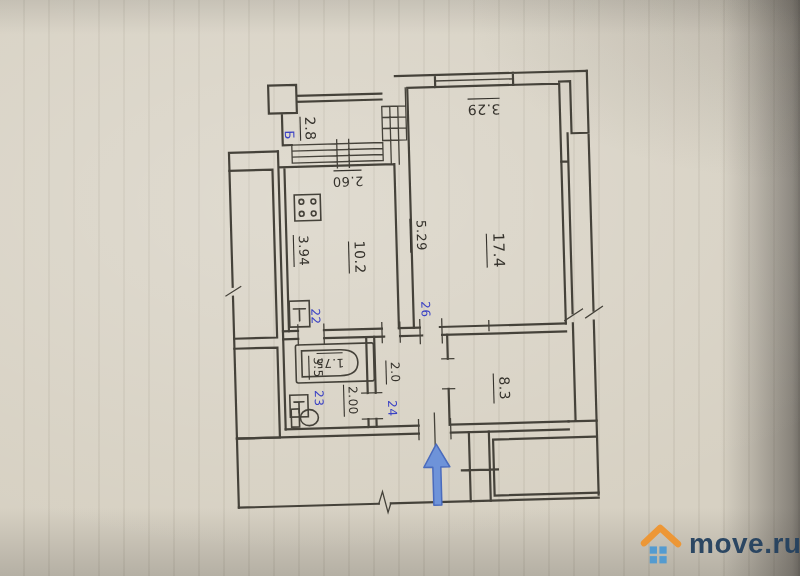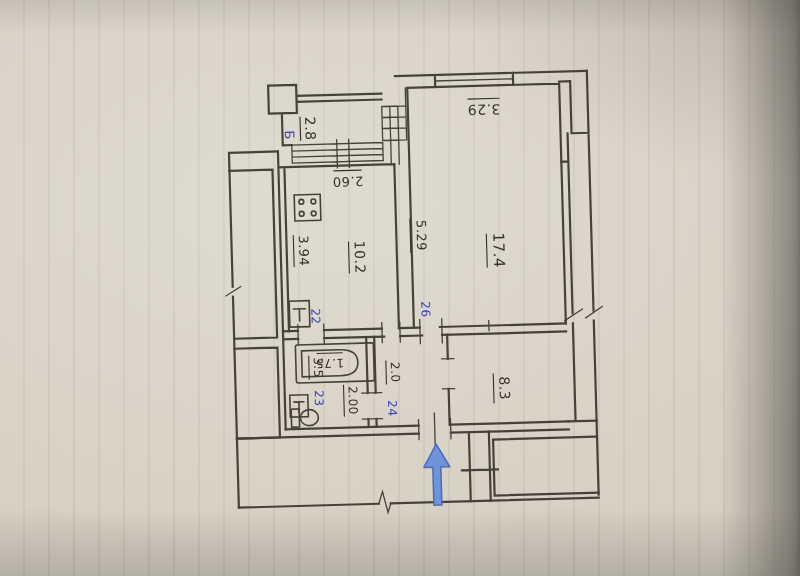--- a/index.html
+++ b/index.html
@@ -122,13 +122,23 @@
     <line class="u" x1="140" y1="323" x2="140" y2="355"></line>
 
     <text font-size="12" x="192" y="312" transform="rotate(90 192 312)">2.0</text>
     <line class="u" x1="183" y1="300" x2="183" y2="324"></line>
     <text class="blue" font-size="12" x="188" y="348" transform="rotate(90 188 348)">24</text>
 
     <text font-size="14" x="301" y="331" transform="rotate(90 301 331)">8.3</text>
     <line class="u" x1="290" y1="316" x2="290" y2="346"></line>
   </svg>
 
+  <div class="watermark">
+    <svg width="42" height="46" viewBox="0 0 52 56">
+      <path d="M5,27 L25,8 L47,28" fill="none" stroke="#ef9530" stroke-width="8" stroke-linecap="round" stroke-linejoin="round"></path>
+      <rect x="12" y="31" width="9" height="9" fill="#4f9ad2"></rect>
+      <rect x="24" y="31" width="9" height="9" fill="#4f9ad2"></rect>
+      <rect x="12" y="43" width="9" height="9" fill="#4f9ad2"></rect>
+      <rect x="24" y="43" width="9" height="9" fill="#4f9ad2"></rect>
+    </svg>
+    <span class="wm-text">move.ru</span>
+  </div>
 </div>
 
 </body></html>

